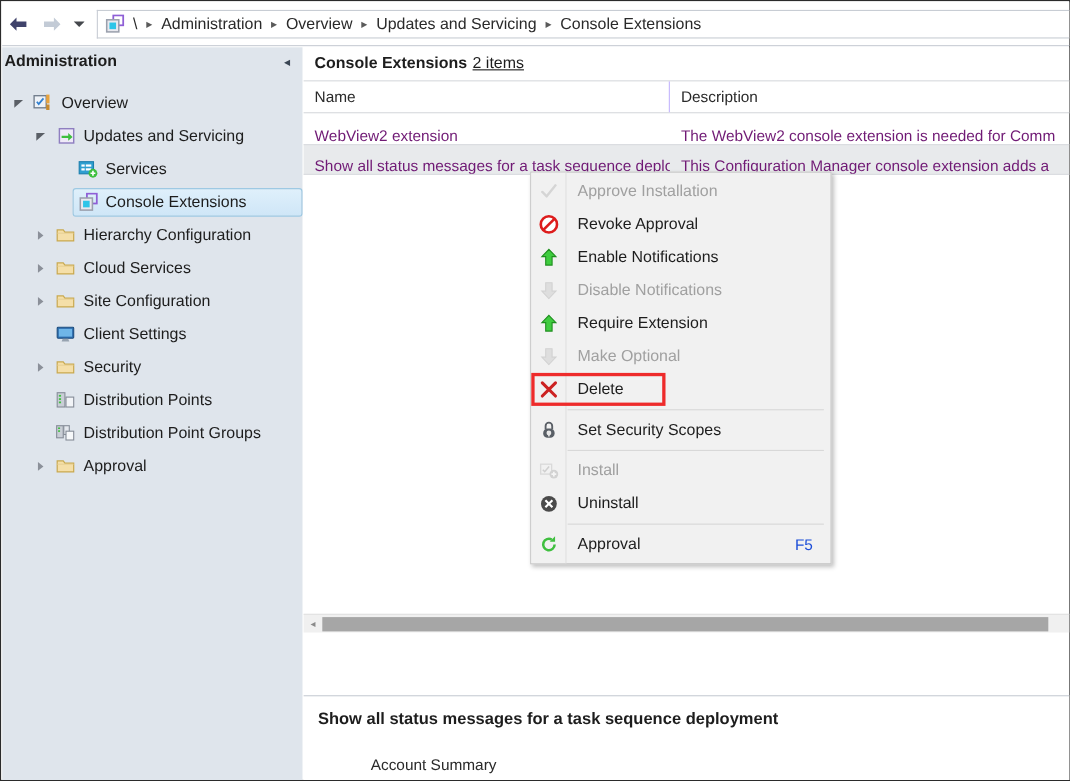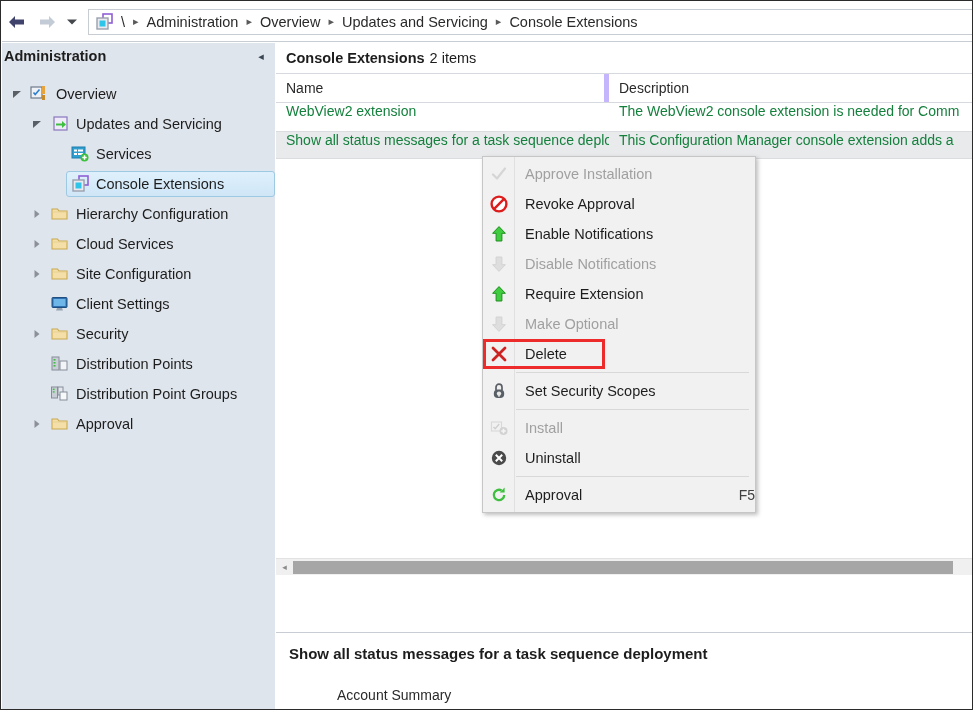--- a/index.html
+++ b/index.html
@@ -134,46 +134,46 @@
     box-sizing: border-box;
   }
   .list-title {
     height: 30px;
     display: flex; align-items: center;
     padding-left: 10px;
     font-size: 14.5px;
     color: #1d1d1d;
     font-weight: bold;
   }
-  .list-title .cnt { font-weight: normal; margin-left: 5px; }
+  .list-title .cnt { font-weight: normal; margin-left: 5px; text-decoration: underline; }
 
   .col-head {
     height: 28px;
     display: flex;
     border-top: 1px solid #d6d9dd;
     border-bottom: 1px solid #d6d9dd;
     background: #ffffff;
     font-size: 14px;
     color: #2a2a2a;
   }
   .col-head .ch {
     display: flex; align-items: center;
     padding-left: 10px;
     box-sizing: border-box;
-    border-right: 5px solid #c4b5fd;
+    border-right: 1px solid #c4b5fd;
   }
   .ch.name { width: 333px; }
   .ch.desc { flex: 1; border-right: none; }
 
   .row {
     height: 28px;
     display: flex;
-    align-items: flex-start;
+    align-items: flex-end;
     font-size: 14px;
-    color: #15803d;
+    color: #701a75;
     white-space: nowrap;
     box-sizing: border-box;
   }
   .row.selected {
     background: #e8eaec;
     border-top: 1px solid #dadcdf;
     border-bottom: 1px solid #dadcdf;
   }
   .cell { padding-left: 10px; box-sizing: border-box; overflow: hidden; }
   .cell.name { width: 333px; flex: none; }
@@ -258,21 +258,21 @@
     z-index: 2;
     white-space: nowrap;
   }
   .mi.disabled { color: #a0a0a0; }
   .mi .mico {
     width: 31px; height: 30px;
     display: flex; align-items: center; justify-content: center;
     flex: none;
   }
   .mi .mlabel { padding-left: 11px; flex: 1; }
-  .mi .mkey { font-size: 14px; color: #404040; }
+  .mi .mkey { padding-right: 16px; font-size: 14px; color: #1d4ed8; }
   .msep {
     position: relative;
     height: 1px;
     background: #d8d8d8;
     margin: 3px 6px 3px 33px;
     z-index: 2;
   }
   .hl-box {
     position: absolute;
     left: 0px; top: 182px;

